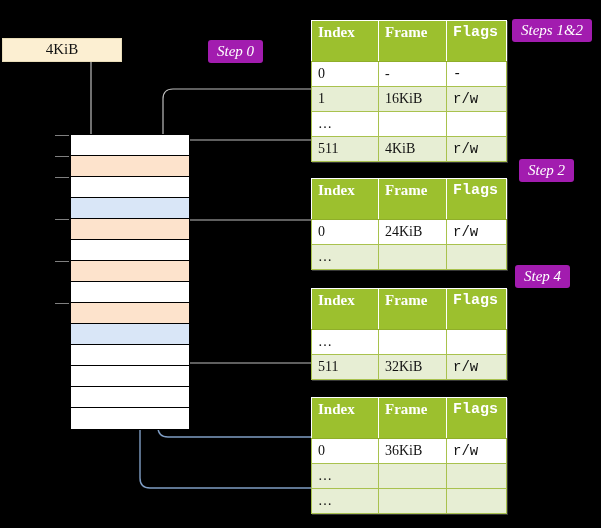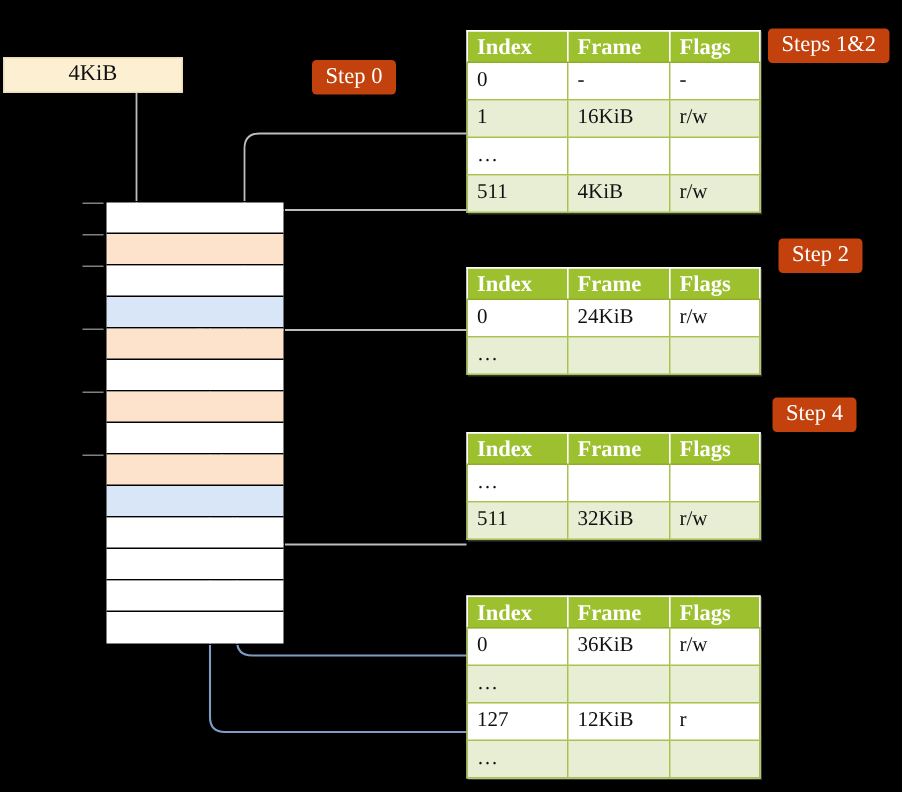--- a/index.html
+++ b/index.html
@@ -11,30 +11,31 @@
     position:relative;
   }
   #stage{position:absolute;left:0;top:0;width:601px;height:528px;}
 
   
   #wires{position:absolute;left:0;top:0;width:601px;height:528px;}
 
   
   .badge{
     position:absolute;
-    background:#c2410c;
+    background:#a21caf;
     color:#ffffff;
     font-family:"Liberation Serif", serif;
     font-size:15px;
     line-height:20px;
     padding:1px 9px 2px 9px;
     border-radius:3px;
     white-space:nowrap;
     box-shadow:0 1px 0 rgba(0,0,0,.5);
     text-align:center;
+    font-style:italic;
   }
 
   
   .kibbox{
     position:absolute;
     background:#fcefd2;
     border:1px solid #e8dcb8;
     color:#111111;
     font-size:15px;
     line-height:20px;
@@ -74,37 +75,37 @@
     font-size:14px;
     table-layout:fixed;
     box-shadow:1px 1px 0 rgba(120,120,120,.45);
   }
   .ptable th{
     background:#9cc02e;
     color:#ffffff;
     font-weight:bold;
     font-size:15px;
     text-align:left;
-    padding:3px 5px 0 6px;
+    padding:3px 5px 20px 6px;
     border:1px solid #ffffff;
     border-bottom:1px solid #8fae2a;
   }
   .ptable td{
     border:1px solid #a9c24e;
     padding:2px 5px 3px 6px;
     color:#111111;
     height:19px;
     vertical-align:middle;
     background:#ffffff;
   }
   .ptable tr.alt td{background:#e7eed4;}
   .ptable td.hl{background:#fbfa8c;}
   .ptable .c-index{width:55px;}
   .ptable .c-frame{width:56px;margin-left:36px;}
-  .ptable .c-flags{width:48px;}
+  .ptable .c-flags{width:48px;font-family:Liberation Mono, monospace;}
 </style>
 </head>
 <body>
 
 <div id="stage">
 
   <svg id="wires" viewBox="0 0 601 528" width="601" height="528">
     <defs>
       <marker id="ahGreyDown" markerWidth="9" markerHeight="9" refX="4.5" refY="7.5" orient="auto">
         <path d="M0.5,1 L8.5,1 L4.5,8.5 Z" fill="#c3c3c3"></path>
@@ -264,25 +265,20 @@
           <tr>
             <td class="c-index">0</td>
             <td class="c-frame">36KiB</td>
             <td class="c-flags">r/w</td>
           </tr>
           <tr class="alt">
             <td class="c-index">…</td>
             <td class="c-frame"></td>
             <td class="c-flags"></td>
           </tr>
-          <tr>
-            <td class="c-index">127</td>
-            <td class="c-frame">12KiB</td>
-            <td class="c-flags">r</td>
-          </tr>
           <tr class="alt">
             <td class="c-index">…</td>
             <td class="c-frame"></td>
             <td class="c-flags"></td>
           </tr>
         </tbody>
       </table>
     </div>
 
 </div>

